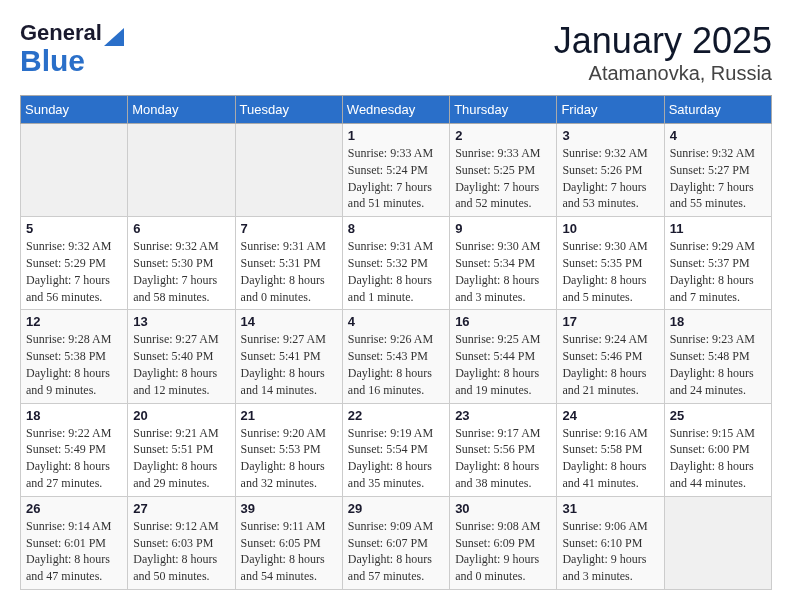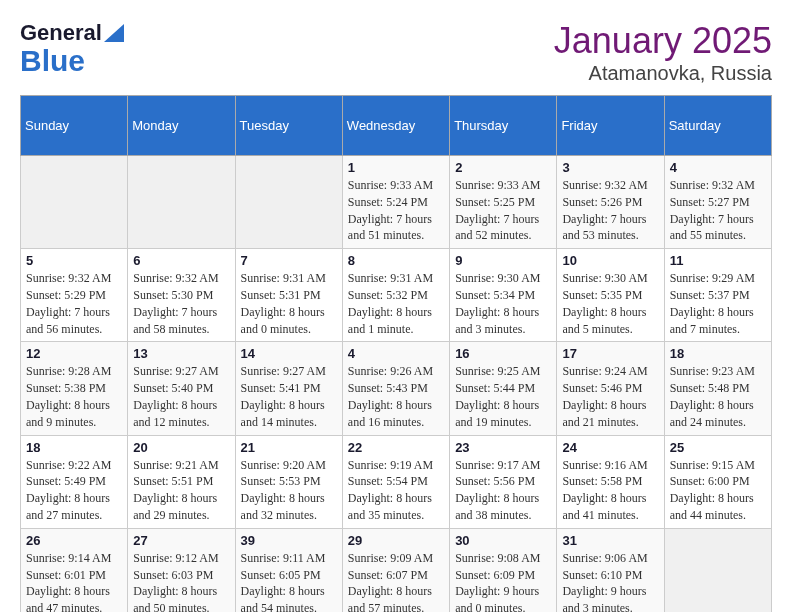--- a/index.html
+++ b/index.html
@@ -19,36 +19,36 @@
     .logo {
       display: flex;
       flex-direction: column;
       align-items: flex-start;
     }
     .title-block {
       text-align: right;
     }
     .month-title {
       font-size: 36px;
-      color: #701a75;
+      color: #0f172a;
       font-weight: normal;
     }
     .subtitle {
       font-size: 20px;
       color: #444;
     }
     .calendar {
       width: 100%;
       border-collapse: collapse;
       font-size: 11px;
     }
     .calendar thead tr th {
       background-color: #2a6fc9;
       color: #fff;
-      padding: 22px 4px;
+      padding: 6px 4px;
       text-align: left;
       font-size: 13px;
       font-weight: normal;
       border: 1px solid #aaa;
     }
     .calendar tbody tr td {
       border: 1px solid #ccc;
       vertical-align: top;
       padding: 4px 5px;
       width: 107px;
@@ -73,21 +73,21 @@
     }
     .empty-cell {
       background: #f0f0f0 !important;
     }
   </style>
 </head>
 <body>
 
 <div class="header">
   <div class="logo">
-    <div style="display:flex; align-items:flex-start;">
+    <div style="display:flex; align-items:flex-end;">
       <span style="font-size:22px; font-weight:bold; color:#1a1a2e;">General</span>
       <svg width="20" height="22" viewBox="0 0 20 22" style="margin-left:2px;">
         <polygon points="0,22 20,22 20,4" fill="#2a6fc9"></polygon>
       </svg>
     </div>
     <div style="font-size:30px; font-weight:bold; color:#2a6fc9; margin-top:-2px;">Blue</div>
   </div>
   <div class="title-block">
     <div class="month-title">January 2025</div>
     <div class="subtitle">Atamanovka, Russia</div>

